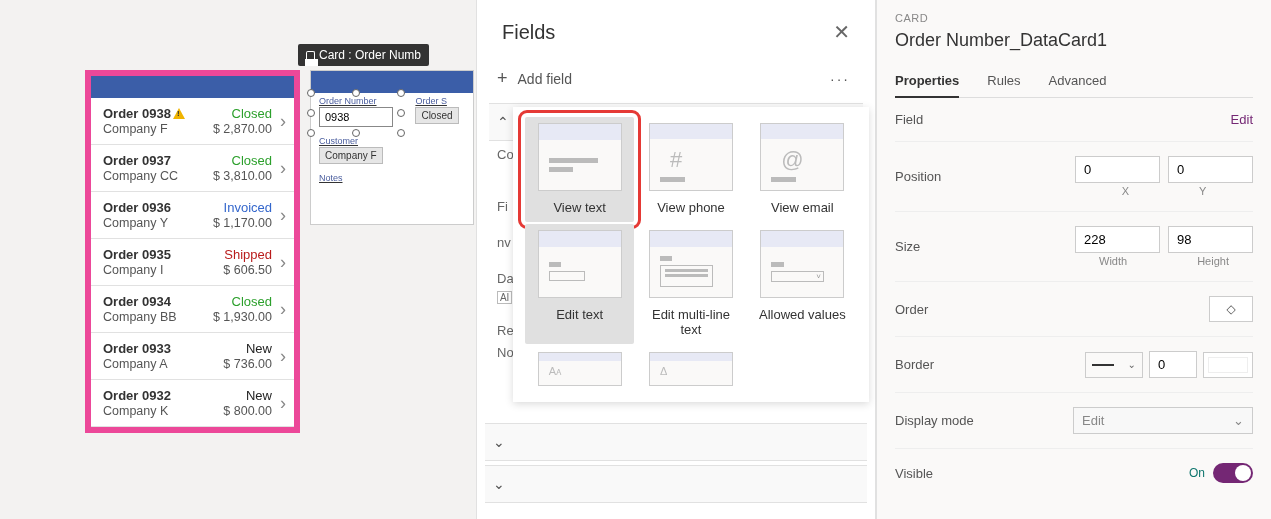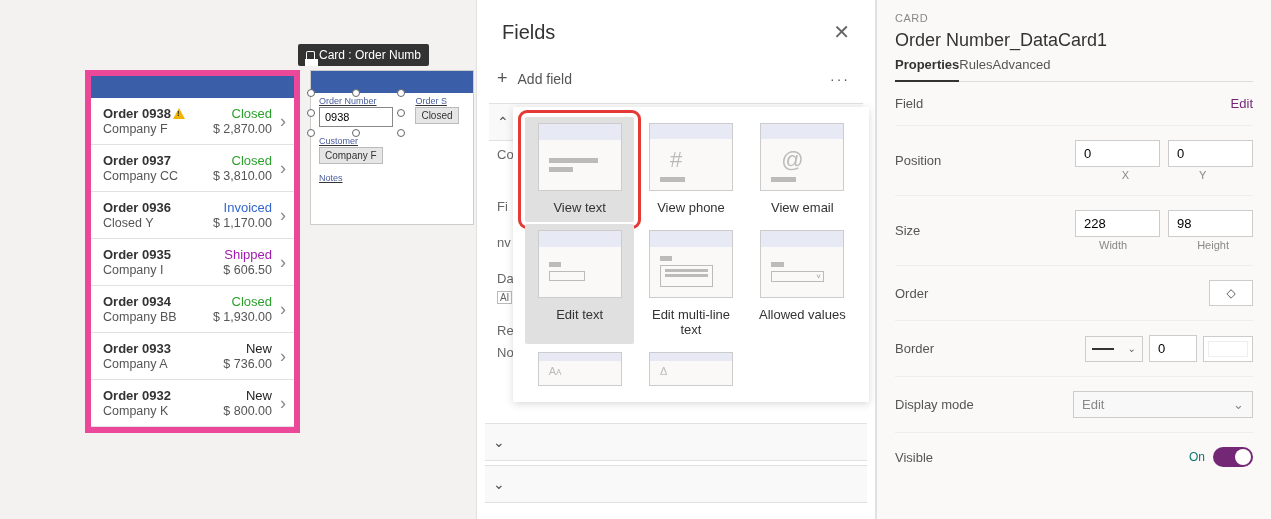--- a/index.html
+++ b/index.html
@@ -52,21 +52,21 @@
     .order-right {
       text-align: right;
       margin-right: 4px;
     }
     .order-status {
       font-size: 13px;
       font-weight: 400;
     }
     .status-closed { color: #2ca02c; }
     .status-invoiced { color: #3366cc; }
-    .status-shipped { color: #a21caf; }
+    .status-shipped { color: #b91c1c; }
     .status-new { color: #222; }
     .order-amount {
       font-size: 12.5px;
       color: #555;
       margin-top: 1px;
     }
     .chevron-right {
       color: #888;
       font-size: 18px;
       padding-left: 4px;
@@ -376,21 +376,22 @@
       letter-spacing: 0.5px;
       text-transform: uppercase;
     }
     .props-title {
       font-size: 18px;
       color: #333;
       margin-top: 6px;
     }
     .props-tabs {
       display: flex;
-      margin-top: 6px;
+      gap: 28px;
+      margin-top: 22px;
       border-bottom: 1px solid #ddd;
     }
     .props-tab {
       padding-bottom: 8px;
       font-size: 13px;
       color: #555;
       cursor: pointer;
     }
     .props-tab.active {
       font-weight: 600;
@@ -544,21 +545,21 @@
     </div>
     <div class="order-right">
       <div class="order-status status-closed">Closed</div>
       <div class="order-amount">$ 3,810.00</div>
     </div>
     <span class="chevron-right">›</span>
   </div>
       <div class="order-row">
     <div class="order-left">
       <div class="order-title">Order 0936</div>
-      <div class="order-sub">Closed Y</div>
+      <div class="order-sub">Company Y</div>
     </div>
     <div class="order-right">
       <div class="order-status status-invoiced">Invoiced</div>
       <div class="order-amount">$ 1,170.00</div>
     </div>
     <span class="chevron-right">›</span>
   </div>
       <div class="order-row">
     <div class="order-left">
       <div class="order-title">Order 0935</div>

